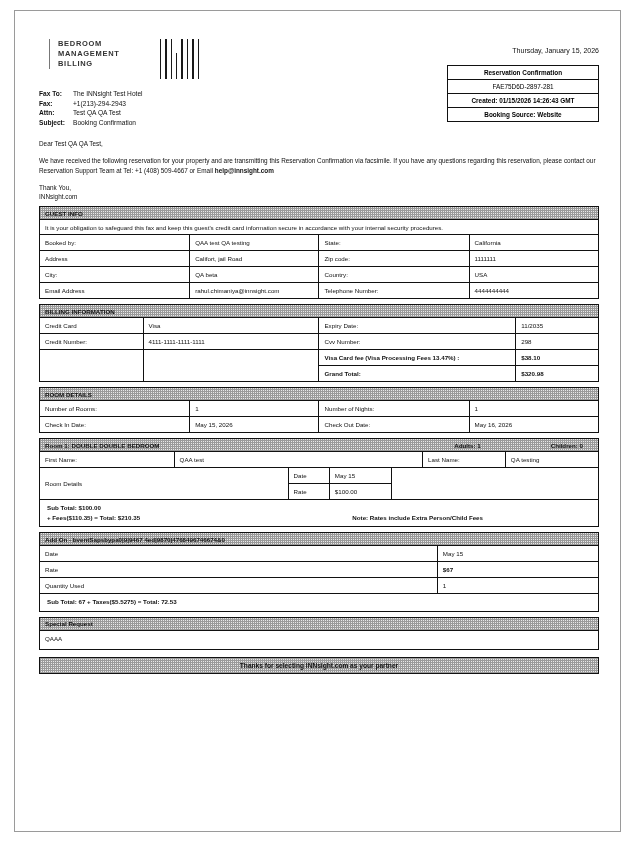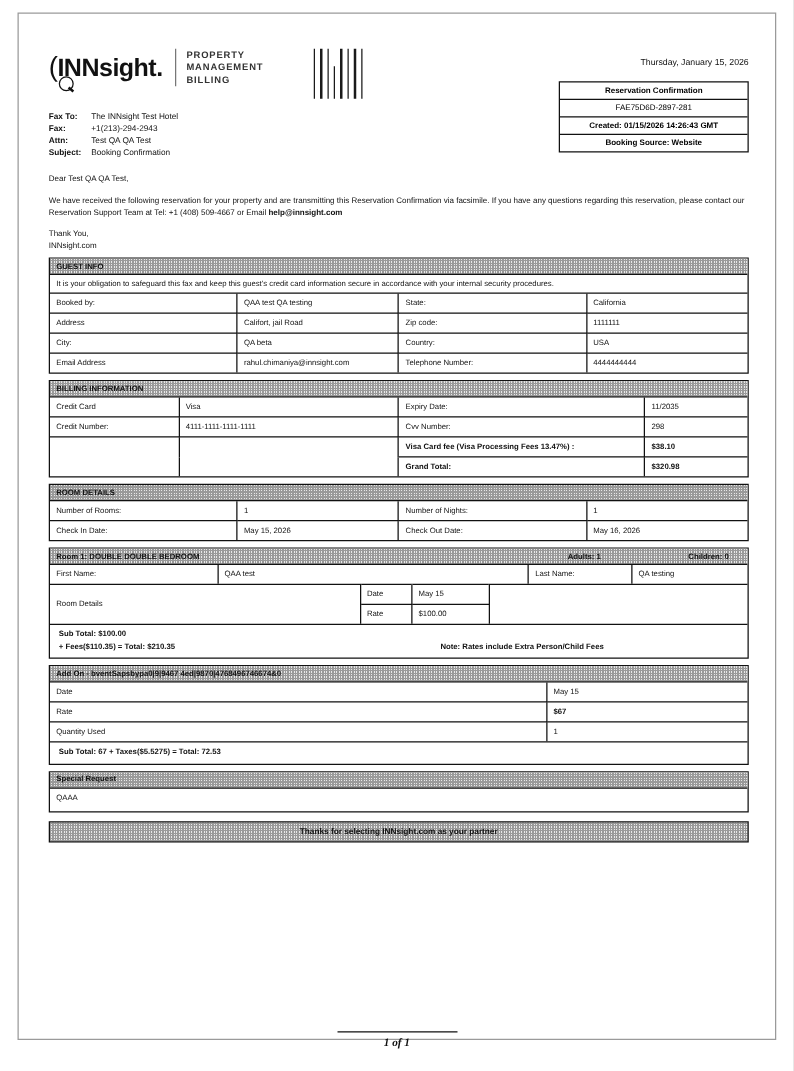--- a/index.html
+++ b/index.html
@@ -264,27 +264,23 @@
 </style>
 </head>
 <body>
 
 <div class="page">
   <div class="sheet">
     <div class="inner">
 
       <div class="header-row">
         <div class="brand">
-          <div class="logo-mark">
-            <span class="paren">(</span><span>INNsight</span><span>.</span>
-            <span class="lens"></span>
-          </div>
           <div class="logo-divider"></div>
           <div class="brand-words">
-            <div>PROPERTY</div>
+            <div>BEDROOM</div>
             <div>MANAGEMENT</div>
             <div>BILLING</div>
           </div>
           <div class="barcode">
             <i></i>
               <i class="sp"></i>
               <i class="w"></i>
               <i class="sp"></i>
               <i></i>
               <i class="sp"></i>
@@ -499,17 +495,13 @@
           <span class="seg">Special Request</span>
         </div>
         <div class="plain-row">QAAA</div>
       </div>
 
       <div class="thanks">Thanks for selecting INNsight.com as your partner</div>
 
     </div>
   </div>
 
-  <div class="pagefoot">
-    <div class="rule"></div>
-    <span>1 of 1</span>
-  </div>
 </div>
 
 </body></html>

